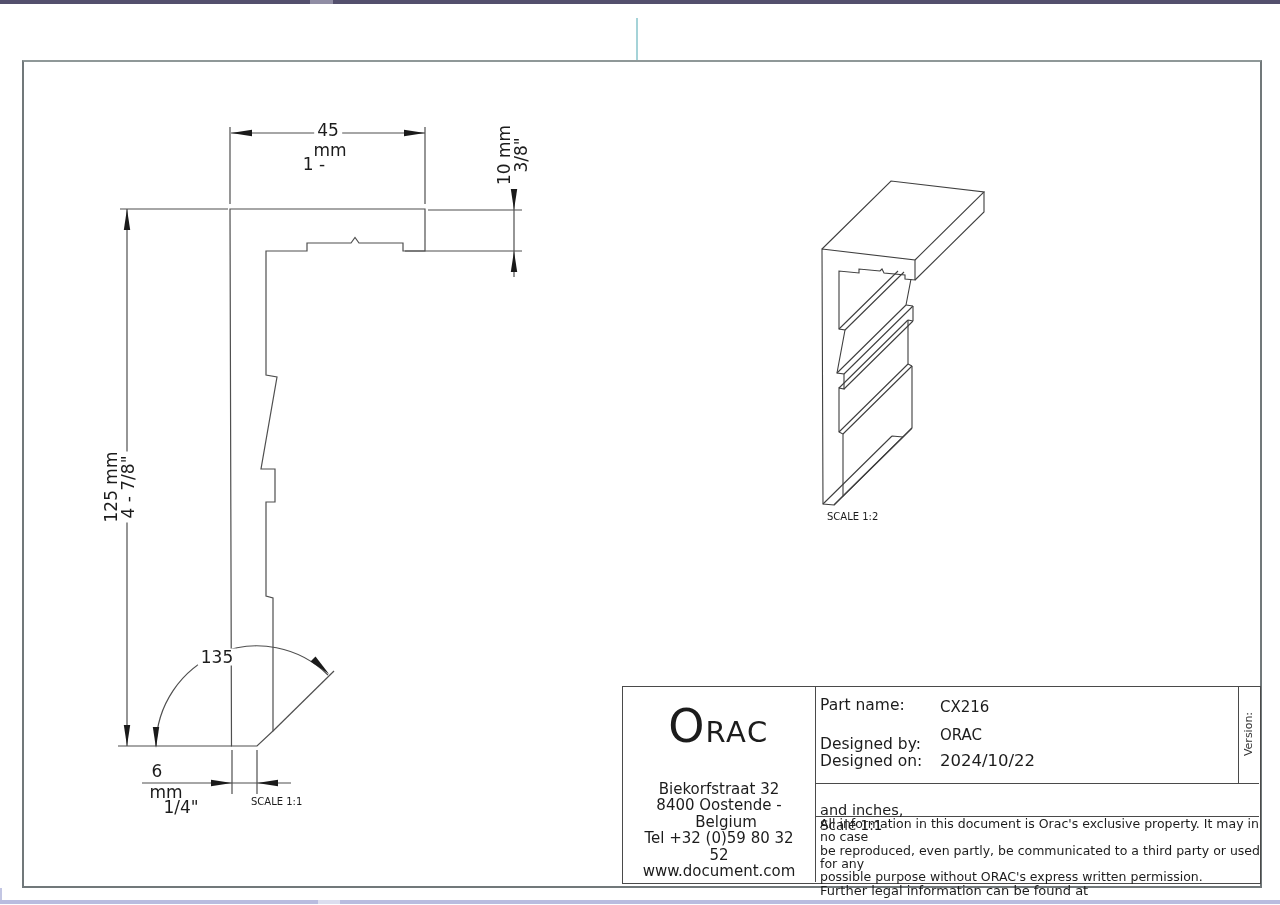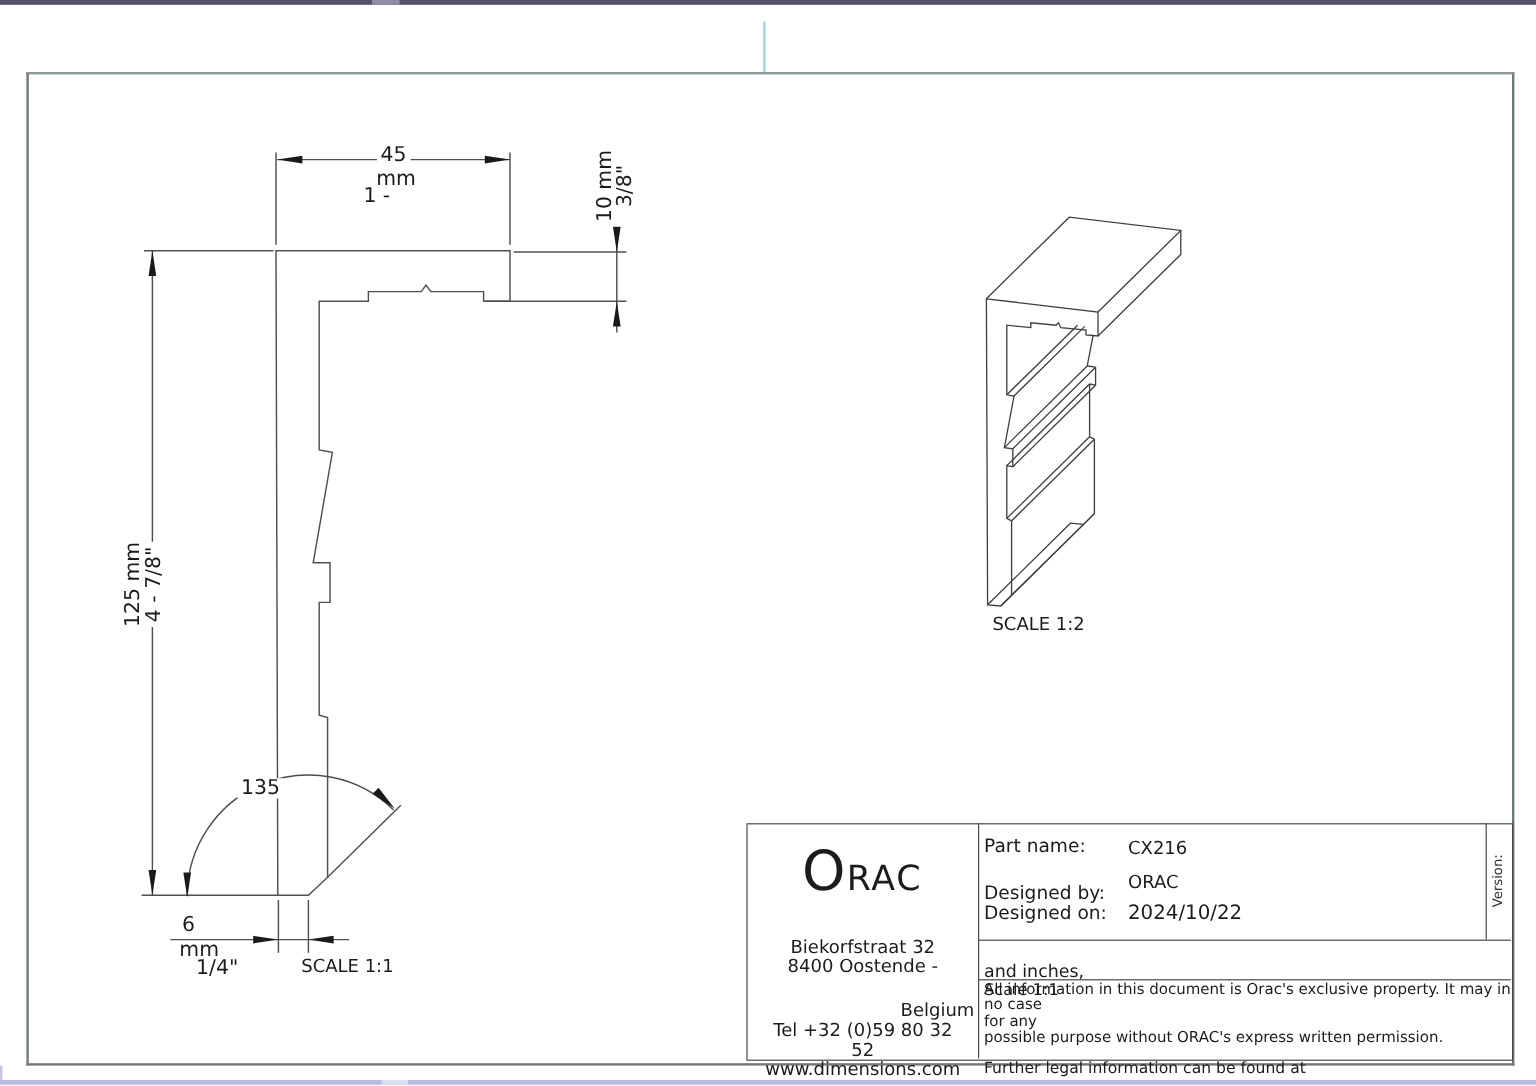--- a/index.html
+++ b/index.html
@@ -13,40 +13,40 @@
   #bottom-bar{left:0;top:900px;width:1280px;height:4px;background:#b9bcdf;}
   #bottom-bar-gap{left:318px;top:900px;width:22px;height:4px;background:#dcdeef;}
   #bottom-tick{left:0;top:888px;width:2px;height:13px;background:#c3c6e3;}
   
   #frame{left:22px;top:60px;width:1236px;height:824px;border:2px solid #71787a;border-top-color:#8f9898;}
   svg{position:absolute;left:0;top:0;}
   
   .dim{position:absolute;font-size:17px;line-height:17px;white-space:nowrap;transform:translate(-50%,-50%);text-align:center;}
   .dim.bg{background:#fff;padding:0 3px;text-align:right;}
   .rot{transform:translate(-50%,-50%) rotate(-90deg);background:#fff;padding:2px 0;}
-  .scale-label{position:absolute;font-size:15px;white-space:nowrap;}
+  .scale-label{position:absolute;font-size:10px;white-space:nowrap;}
   
   .tbline{position:absolute;background:#4a4a4a;}
   #tb-outline{left:622px;top:686px;width:637px;height:196px;border:1.2px solid #4a4a4a;}
   .tb-label{position:absolute;font-size:15.5px;white-space:nowrap;}
   .tb-value{position:absolute;font-size:15px;white-space:nowrap;}
   .tb-value.date{font-size:16.5px;}
   #version-label{position:absolute;left:1248px;top:734px;font-size:11px;color:#333;
                  transform:translate(-50%,-50%) rotate(-90deg);white-space:nowrap;}
   .note{position:absolute;left:820px;font-size:14.5px;white-space:nowrap;}
   .legal{position:absolute;left:820px;font-size:12.5px;line-height:13.3px;white-space:nowrap;}
   #scale-note{position:absolute;left:820px;top:817px;font-size:13.5px;white-space:nowrap;}
   #tb-footer{position:absolute;left:820px;top:883px;font-size:13px;white-space:nowrap;}
   
   #logo{position:absolute;left:622px;top:698px;width:193px;text-align:center;}
   #logo .o{font-size:46px;line-height:56px;letter-spacing:1px;}
   #logo .rac{font-size:29px;letter-spacing:1.5px;}
   #address{position:absolute;left:626px;top:781px;width:186px;font-size:15px;line-height:16.4px;}
   #address div{text-align:center;}
-  #address div.left{text-align:right;padding-left:14px;margin-top:20px;}
+  #address div.left{text-align:center;padding-left:14px;}
 </style>
 </head>
 <body>
 
 <div id="canvas">
 
   <div class="abs" id="top-bar"></div>
   <div class="abs" id="top-bar-gap"></div>
   <div class="abs" id="teal-line"></div>
   <div class="abs" id="frame"></div>
@@ -136,35 +136,36 @@
   <div class="tbline" style="left:815px;top:816px;width:444px;height:1px;"></div>
   <div class="tbline" style="left:1238px;top:686px;width:1px;height:97px;"></div>
 
   <div id="logo"><span class="o">O</span><span class="rac">RAC</span></div>
   <div id="address">
     <div>Biekorfstraat 32</div>
     <div>8400 Oostende -</div>
     <div class="left">Belgium</div>
     <div>Tel  +32 (0)59 80 32</div>
     <div>52</div>
-    <div>www.dimensions.com</div>
+    <div>www.document.com</div>
   </div>
 
   <div class="tb-label" style="left:820px;top:696px;">Part name:</div>
   <div class="tb-value" style="left:940px;top:698px;">CX216</div>
   <div class="tb-label" style="left:820px;top:724px;margin-top:11px;">Designed by:</div>
   <div class="tb-value" style="left:940px;top:726px;">ORAC</div>
   <div class="tb-label" style="left:820px;top:752px;">Designed on:</div>
   <div class="tb-value date" style="left:940px;top:751px;">2024/10/22</div>
   <div id="version-label">Version:</div>
 
   <div class="note" style="top:802px;">and inches,</div>
   <div class="legal" style="top:817px;">
     <div>All information in this document is Orac's exclusive property.  It may in</div>
     <div>no case</div>
+    <div>be reproduced, even partly, be communicated to a third party or used</div>
     <div>for any</div>
     <div>possible purpose without ORAC's express written permission.</div>
   </div>
   <div id="scale-note">Scale 1:1</div>
   <div id="tb-footer">Further legal information can be found at</div>
 
   <div class="abs" id="bottom-tick"></div>
   <div class="abs" id="bottom-bar"></div>
   <div class="abs" id="bottom-bar-gap"></div>
 

